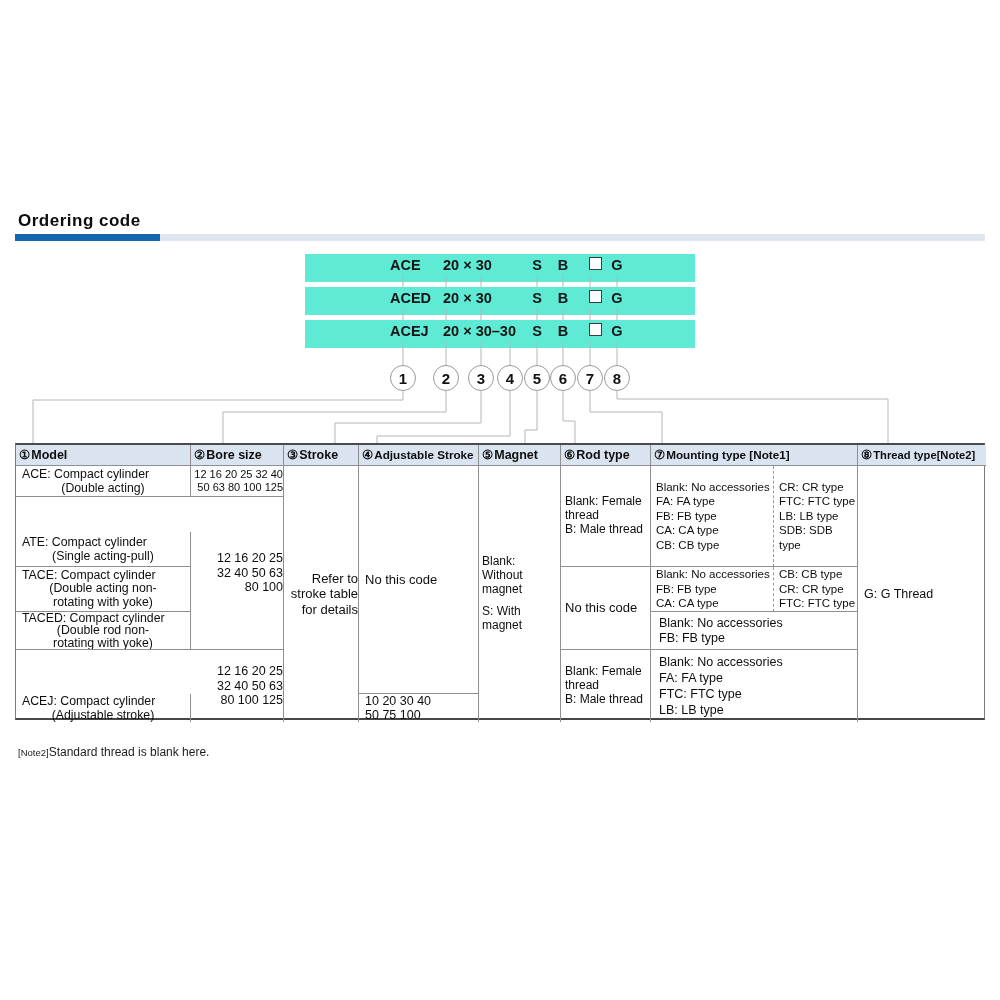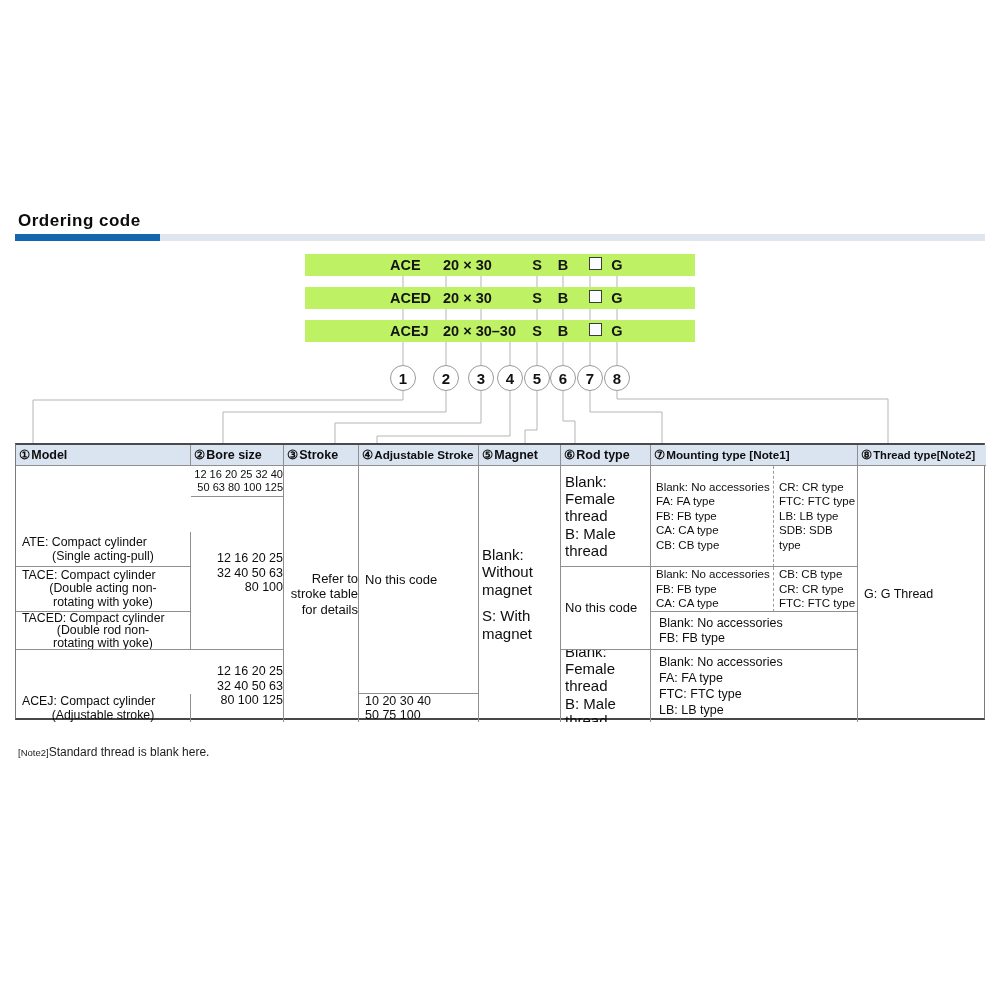--- a/index.html
+++ b/index.html
@@ -7,21 +7,21 @@
     font-family:"Liberation Sans", sans-serif; color:#101010; }
   #page { position:relative; width:1000px; height:1000px; overflow:hidden; }
 
   
   .title { position:absolute; left:18px; top:211px; font-size:17px; font-weight:bold;
     letter-spacing:.5px; color:#0c0c0c; }
   .rule { position:absolute; left:15px; top:234px; width:970px; height:7px; background:#dfe6f0; }
   .rule-dark { position:absolute; left:0; top:0; width:145px; height:7px; background:#1467ae; }
 
   
-  .band { position:absolute; left:305px; width:390px; height:22px; background:#bef264; }
+  .band { position:absolute; left:305px; width:390px; height:28px; background:#5eead4; }
   .band span { position:absolute; top:3px; font-size:14.5px; font-weight:bold; color:#141414;
     white-space:nowrap; }
   .b-model { left:85px; }
   .b-size  { left:138px; }
   .b-c { transform:translateX(-50%); }
   .b-box { position:absolute; top:4px; left:284px; width:13px; height:13px;
     border:1.5px solid #3c3c3c; background:#fbfcfe; }
 
   
   .circle { position:absolute; width:26px; height:26px; border:1px solid #9a9a9a;
@@ -41,21 +41,21 @@
   .hcell { background:#d9e4f0; flex-direction:row; align-items:center; justify-content:flex-start;
     padding-left:3px; white-space:nowrap; }
   .hnum { font-size:12.5px; font-weight:bold; margin-right:1px; }
   .hlab { font-weight:bold; font-size:12.5px; }
   .hsm .hlab { font-size:11.7px; } .hxs .hlab { font-size:11.2px; }
   .preline { white-space:pre-line; }
   .tcenter { text-align:right; }
   .padL6 { padding-left:6px; } .padL8 { padding-left:8px; }
   .model-name { padding-left:6px; font-size:12.3px; }
   .model-desc { text-align:center; font-size:12.3px; white-space:pre-line; }
-  .sm { font-size:15px; }
+  .sm { font-size:12px; }
   .right { text-align:left; }
   .mountlist { font-size:11.5px; line-height:1.27; padding-left:5px; white-space:pre-line; }
   .dashL { border-left:1px dashed #9a9a9a; }
   .gap8 { height:9px; }
 
   
   .note { position:absolute; left:18px; font-size:12px; color:#1c1c1c; white-space:nowrap; }
   .notetag { font-size:9.5px; }
 </style>
 </head>
@@ -150,20 +150,24 @@
       </div>
     <div class="cell hcell hsm" style="left:635px;top:0;width:207px;height:21px">
       <span class="hnum">⑦</span>
         <span class="hlab">Mounting type [Note1]</span>
       </div>
     <div class="cell hcell hxs noR" style="left:842px;top:0;width:128px;height:21px">
       <span class="hnum">⑧</span>
         <span class="hlab">Thread type[Note2]</span>
       </div>
 
+    <div class="cell" style="left:0;top:21px;width:175px;height:31px">
+      <div class="model-name">ACE: Compact cylinder</div>
+      <div class="model-desc">(Double acting)</div>
+      </div>
     <div class="cell" style="left:0;top:87px;width:175px;height:35px">
       <div class="model-name">ATE: Compact cylinder</div>
       <div class="model-desc">(Single acting-pull)</div>
       </div>
     <div class="cell" style="left:0;top:122px;width:175px;height:45px;line-height:1.1">
       <div class="model-name">TACE: Compact cylinder</div>
       <div class="model-desc">(Double acting non-
 rotating with yoke)</div>
       </div>
     <div class="cell" style="left:0;top:167px;width:175px;height:38px;line-height:1.02">

